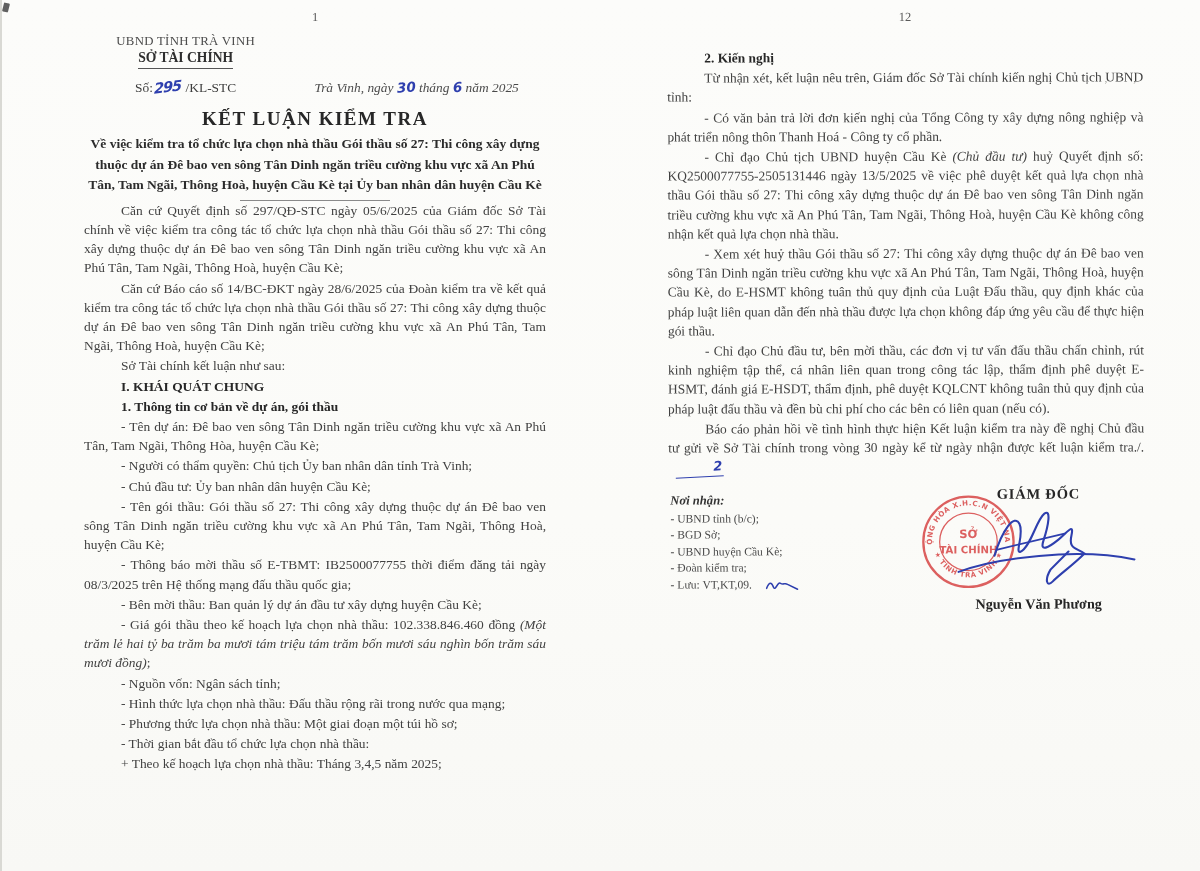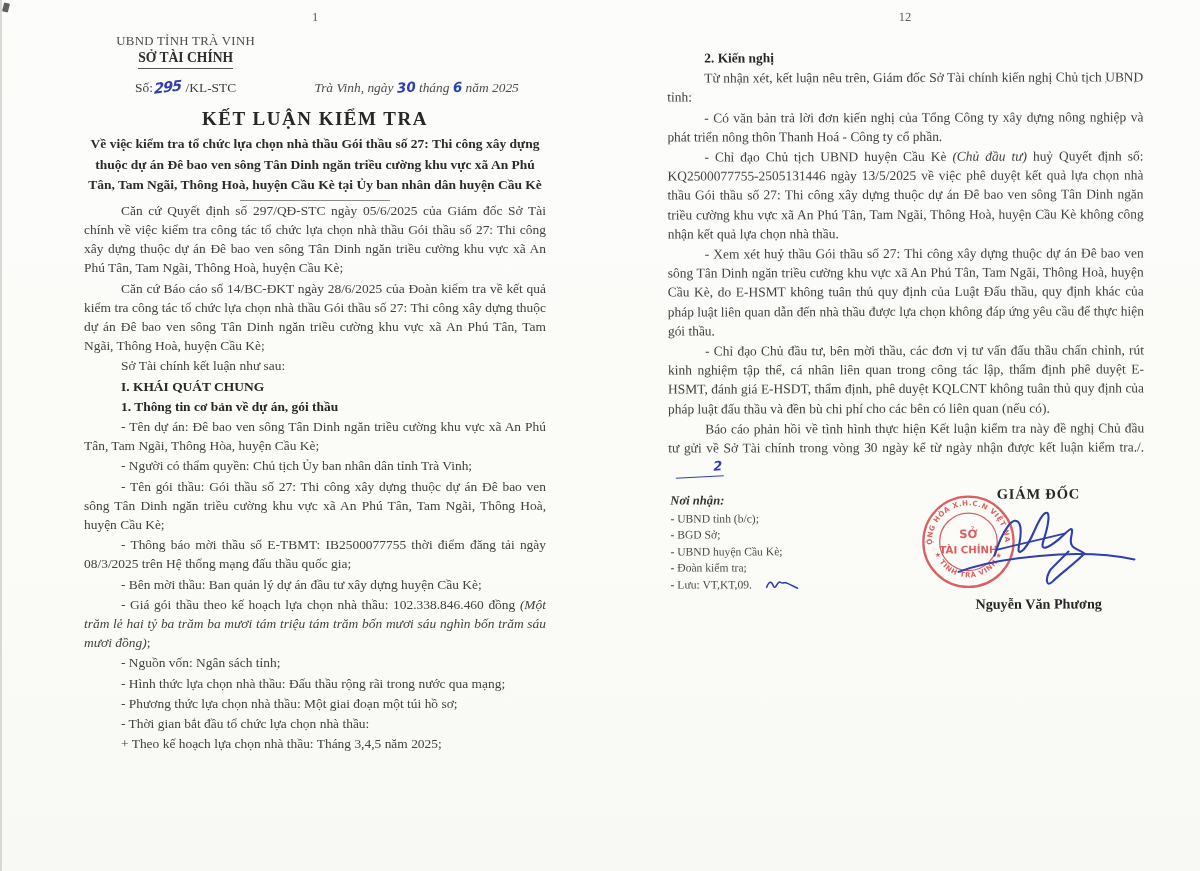--- a/index.html
+++ b/index.html
@@ -47,21 +47,21 @@
   .body{}
   .para{font-size:13.45px;line-height:19.2px;text-align:justify;text-indent:37px;margin:0 0 1px;color:#414141;}
   .h-bold{font-weight:bold;color:#272727;text-align:left;}
   .it{font-style:italic;}
 
   
   .footer{position:relative;height:240px;margin-top:9px;}
   .recipients{position:absolute;left:2px;top:6px;font-size:11.6px;line-height:16.5px;color:#4a4a4a;}
   .recip-label{font-size:12.6px;font-weight:bold;font-style:italic;color:#333;margin-bottom:2px;}
   .recip-item{white-space:nowrap;}
-  .luu-line{display:flex;gap:14px;}
+  .luu-line{display:flex;align-items:center;gap:14px;}
   .signer-title{position:absolute;left:240px;top:0;width:260px;text-align:center;font-size:14.5px;font-weight:bold;letter-spacing:.8px;color:#262626;}
   .signer-name{position:absolute;left:236px;top:110px;width:268px;text-align:center;font-size:14.2px;font-weight:bold;color:#262626;}
   .stamp-wrap{position:absolute;left:252px;top:8px;width:96px;height:96px;opacity:.88;}
   .sig-wrap{position:absolute;left:288px;top:10px;width:184px;height:96px;}
 </style>
 </head>
 <body>
 
 <div class="scan">
   <div class="edge-strip"></div>
@@ -97,20 +97,21 @@
     <div class="title-rule"></div>
 
     <div class="body">
       <p class="para">Căn cứ Quyết định số 297/QĐ-STC ngày 05/6/2025 của Giám đốc Sở Tài chính về việc kiểm tra công tác tổ chức lựa chọn nhà thầu Gói thầu số 27: Thi công xây dựng thuộc dự án Đê bao ven sông Tân Dinh ngăn triều cường khu vực xã An Phú Tân, Tam Ngãi, Thông Hoà, huyện Cầu Kè;</p>
       <p class="para">Căn cứ Báo cáo số 14/BC-ĐKT ngày 28/6/2025 của Đoàn kiểm tra về kết quả kiểm tra công tác tổ chức lựa chọn nhà thầu Gói thầu số 27: Thi công xây dựng thuộc dự án Đê bao ven sông Tân Dinh ngăn triều cường khu vực xã An Phú Tân, Tam Ngãi, Thông Hoà, huyện Cầu Kè;</p>
       <p class="para">Sở Tài chính kết luận như sau:</p>
       <p class="para h-bold">I. KHÁI QUÁT CHUNG</p>
       <p class="para h-bold">1. Thông tin cơ bản về dự án, gói thầu</p>
       <p class="para">- Tên dự án: Đê bao ven sông Tân Dinh ngăn triều cường khu vực xã An Phú Tân, Tam Ngãi, Thông Hòa, huyện Cầu Kè;</p>
       <p class="para">- Người có thẩm quyền: Chủ tịch Ủy ban nhân dân tỉnh Trà Vinh;</p>
+      <p class="para">- Chủ đầu tư: Ủy ban nhân dân huyện Cầu Kè;</p>
       <p class="para">- Tên gói thầu: Gói thầu số 27: Thi công xây dựng thuộc dự án Đê bao ven sông Tân Dinh ngăn triều cường khu vực xã An Phú Tân, Tam Ngãi, Thông Hoà, huyện Cầu Kè;</p>
       <p class="para">- Thông báo mời thầu số E-TBMT: IB2500077755 thời điểm đăng tải ngày 08/3/2025 trên Hệ thống mạng đấu thầu quốc gia;</p>
       <p class="para">- Bên mời thầu: Ban quản lý dự án đầu tư xây dựng huyện Cầu Kè;</p>
       <p class="para"><span>- Giá gói thầu theo kế hoạch lựa chọn nhà thầu: 102.338.846.460 đồng </span><span class="it">(Một trăm lẻ hai tỷ ba trăm ba mươi tám triệu tám trăm bốn mươi sáu nghìn bốn trăm sáu mươi đồng)</span><span>;</span></p>
       <p class="para">- Nguồn vốn: Ngân sách tỉnh;</p>
       <p class="para">- Hình thức lựa chọn nhà thầu: Đấu thầu rộng rãi trong nước qua mạng;</p>
       <p class="para">- Phương thức lựa chọn nhà thầu: Một giai đoạn một túi hồ sơ;</p>
       <p class="para">- Thời gian bắt đầu tổ chức lựa chọn nhà thầu:</p>
       <p class="para">+ Theo kế hoạch lựa chọn nhà thầu: Tháng 3,4,5 năm 2025;</p>
     </div>

